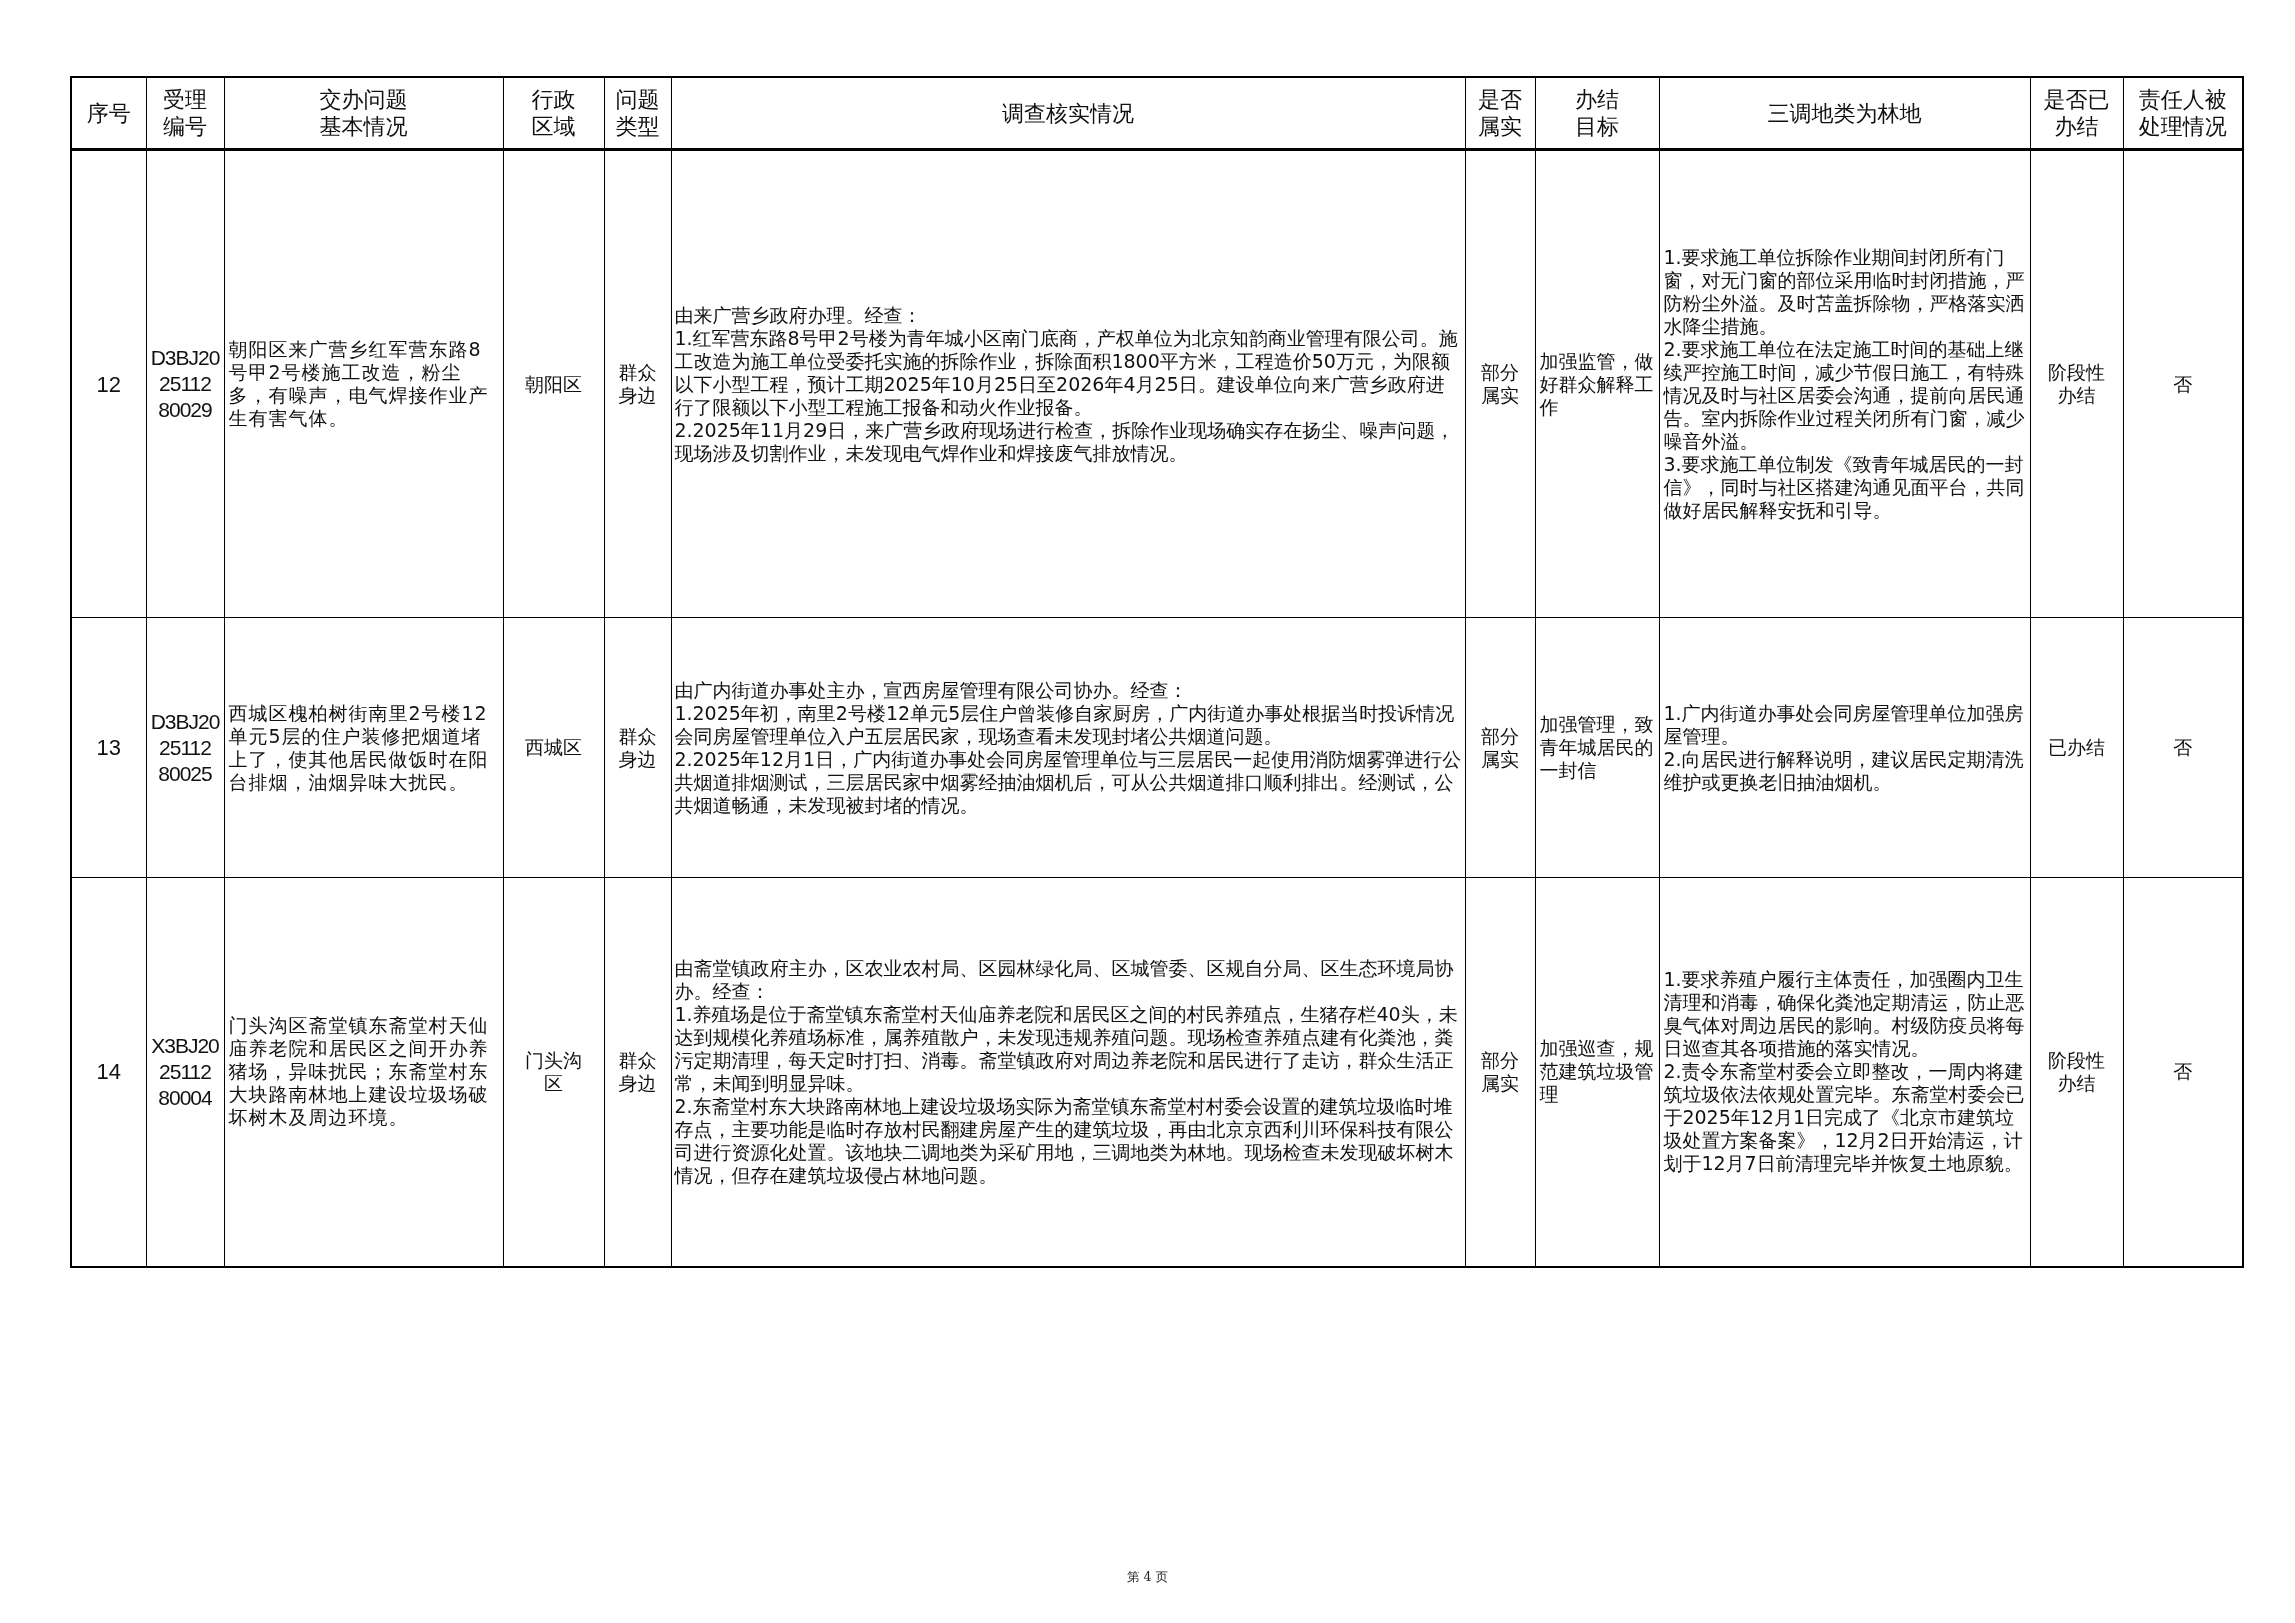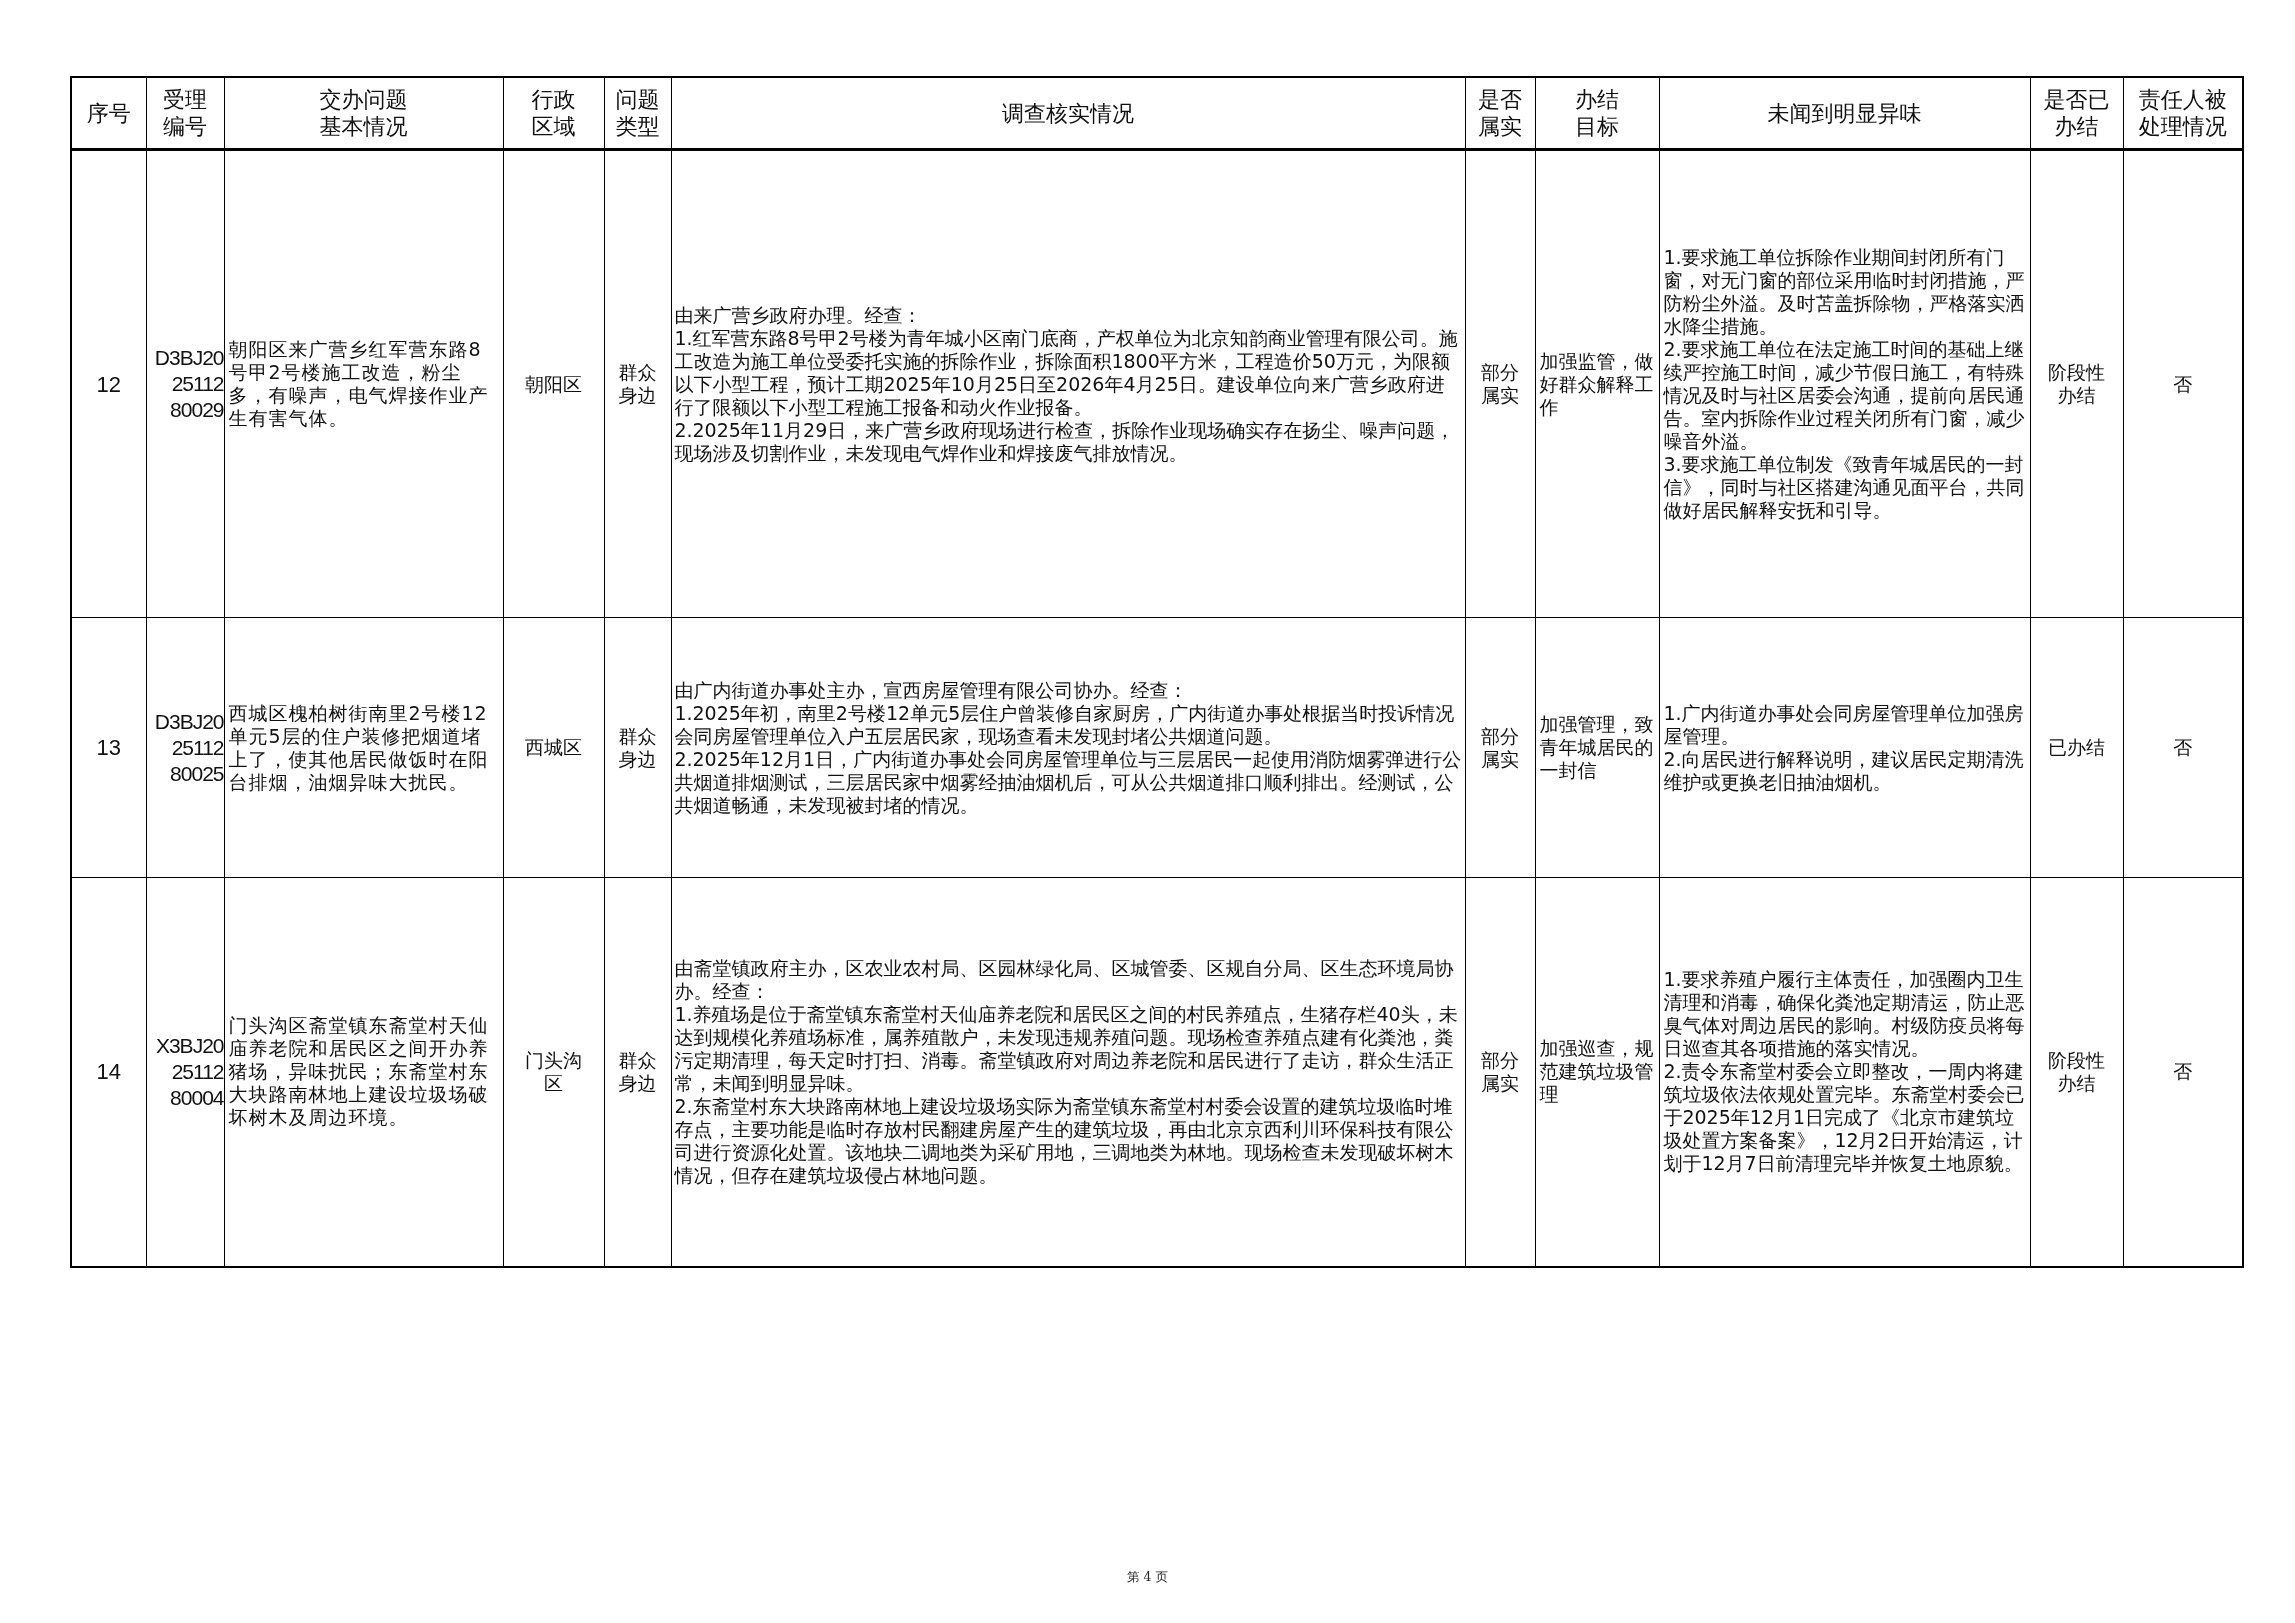--- a/index.html
+++ b/index.html
@@ -7,21 +7,21 @@
       font-family:"DejaVu Sans","Liberation Sans",sans-serif; color:#111; }
     .table-wrap { position:absolute; left:70px; top:76px; }
     table { border-collapse:collapse; table-layout:fixed; border:2.9px solid #000; }
     th, td { border:1.9px solid #000; padding:0; vertical-align:middle; }
     thead th { height:70px; font-weight:normal; font-size:22px; line-height:27px; text-align:center;
       border-bottom:3.4px solid #000; }
     td { font-size:19px; line-height:23px;margin-left:43px; }
     td.c { text-align:center; }
     td.l { text-align:left; padding:0 3.9px; }
     td.narrow { font-size:19px; line-height:23px; text-align:center; padding:0 3px; }
-    td.id { font-family:"Liberation Sans",sans-serif; font-size:21px; line-height:26px; text-align:right; letter-spacing:-1px; }
+    td.id { font-family:"Liberation Sans",sans-serif; font-size:21px; line-height:26px; text-align:center; letter-spacing:-1px; }
     td.num { font-family:"Liberation Sans",sans-serif; font-size:22px; text-align:center; }
     .para { display:block; white-space:pre-wrap; }
     .desc { text-align:justify; letter-spacing:1px; }
     .inv { padding:0 2.9px !important; }
     .page-num { position:absolute; top:1569px; left:0; width:2295px; text-align:center;
       font-family:"DejaVu Serif","Liberation Serif",serif; font-size:12.5px; color:#222; }
     .r12 { height:468px; }
     .r13 { height:260px; }
     .r14 { height:389px; }
   </style>
@@ -69,21 +69,21 @@
           </th>
         <th>
             <span class="para">是否
 属实</span>
           </th>
         <th>
             <span class="para">办结
 目标</span>
           </th>
         <th>
-            <span class="para">未闻到明显异味</span>
+            <span class="para">三调地类为林地</span>
           </th>
         <th>
             <span class="para">是否已
 办结</span>
           </th>
         <th>
             <span class="para">责任人被
 处理情况</span>
           </th>
       </tr>

